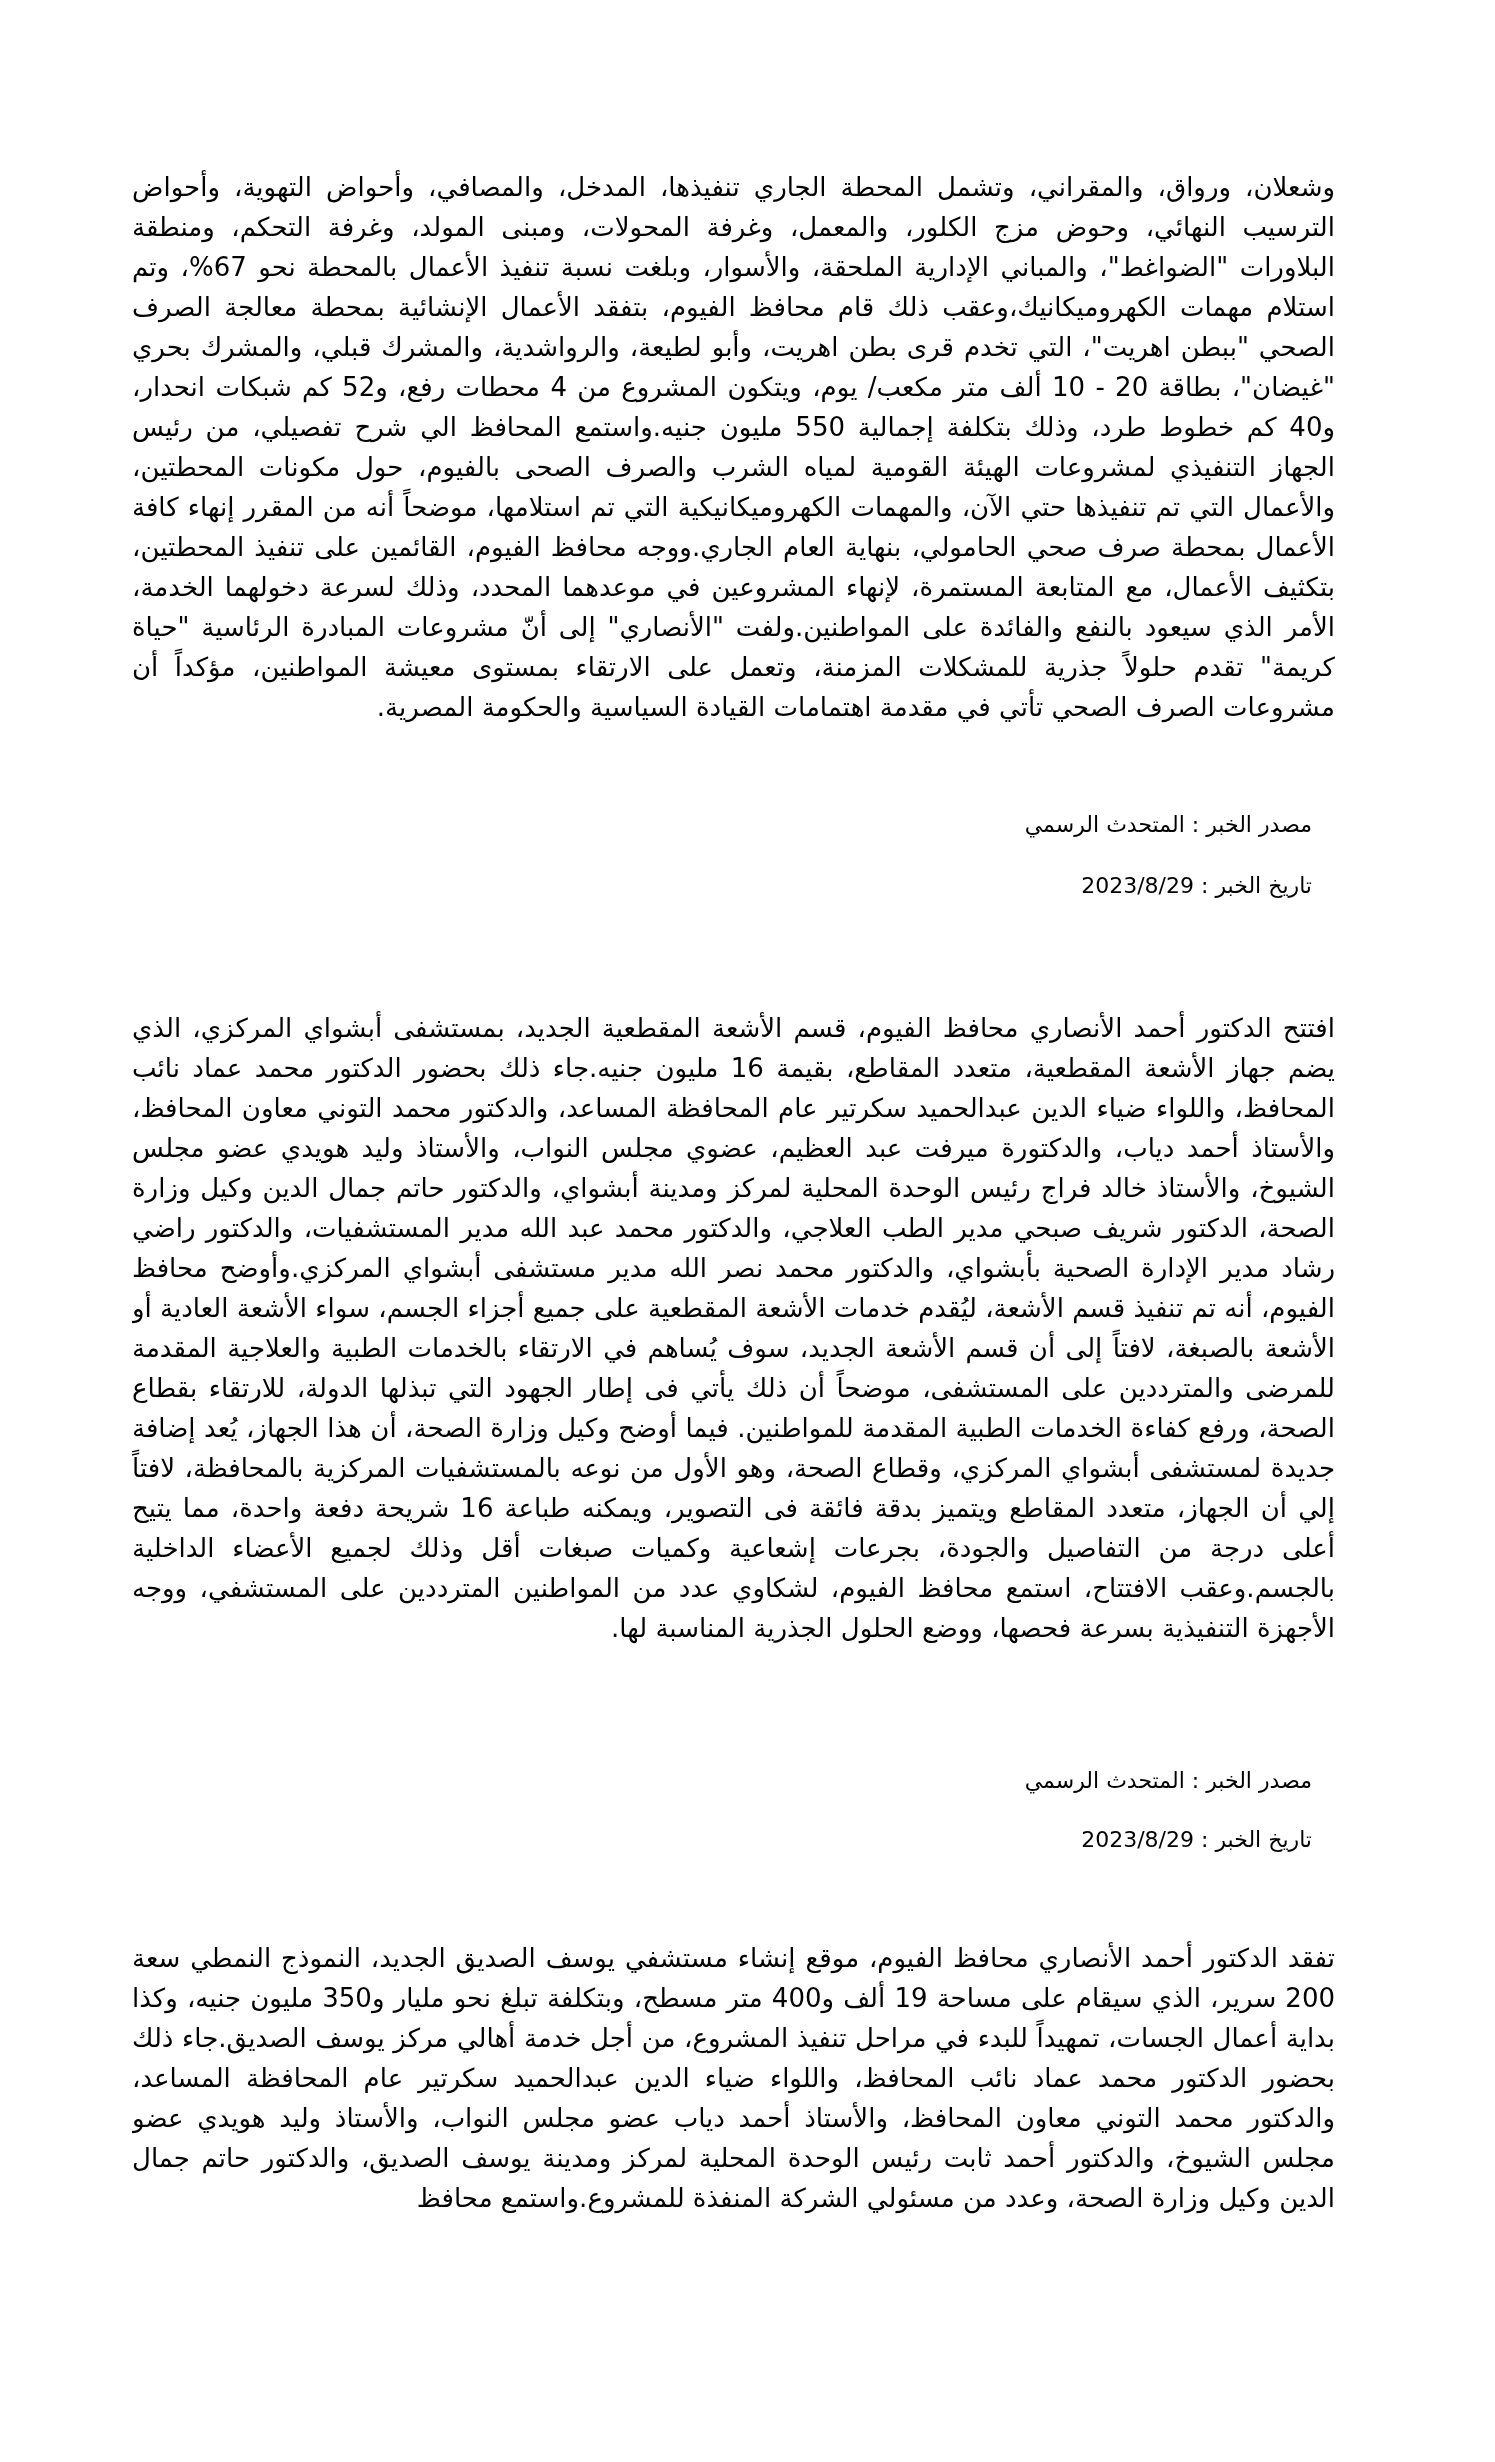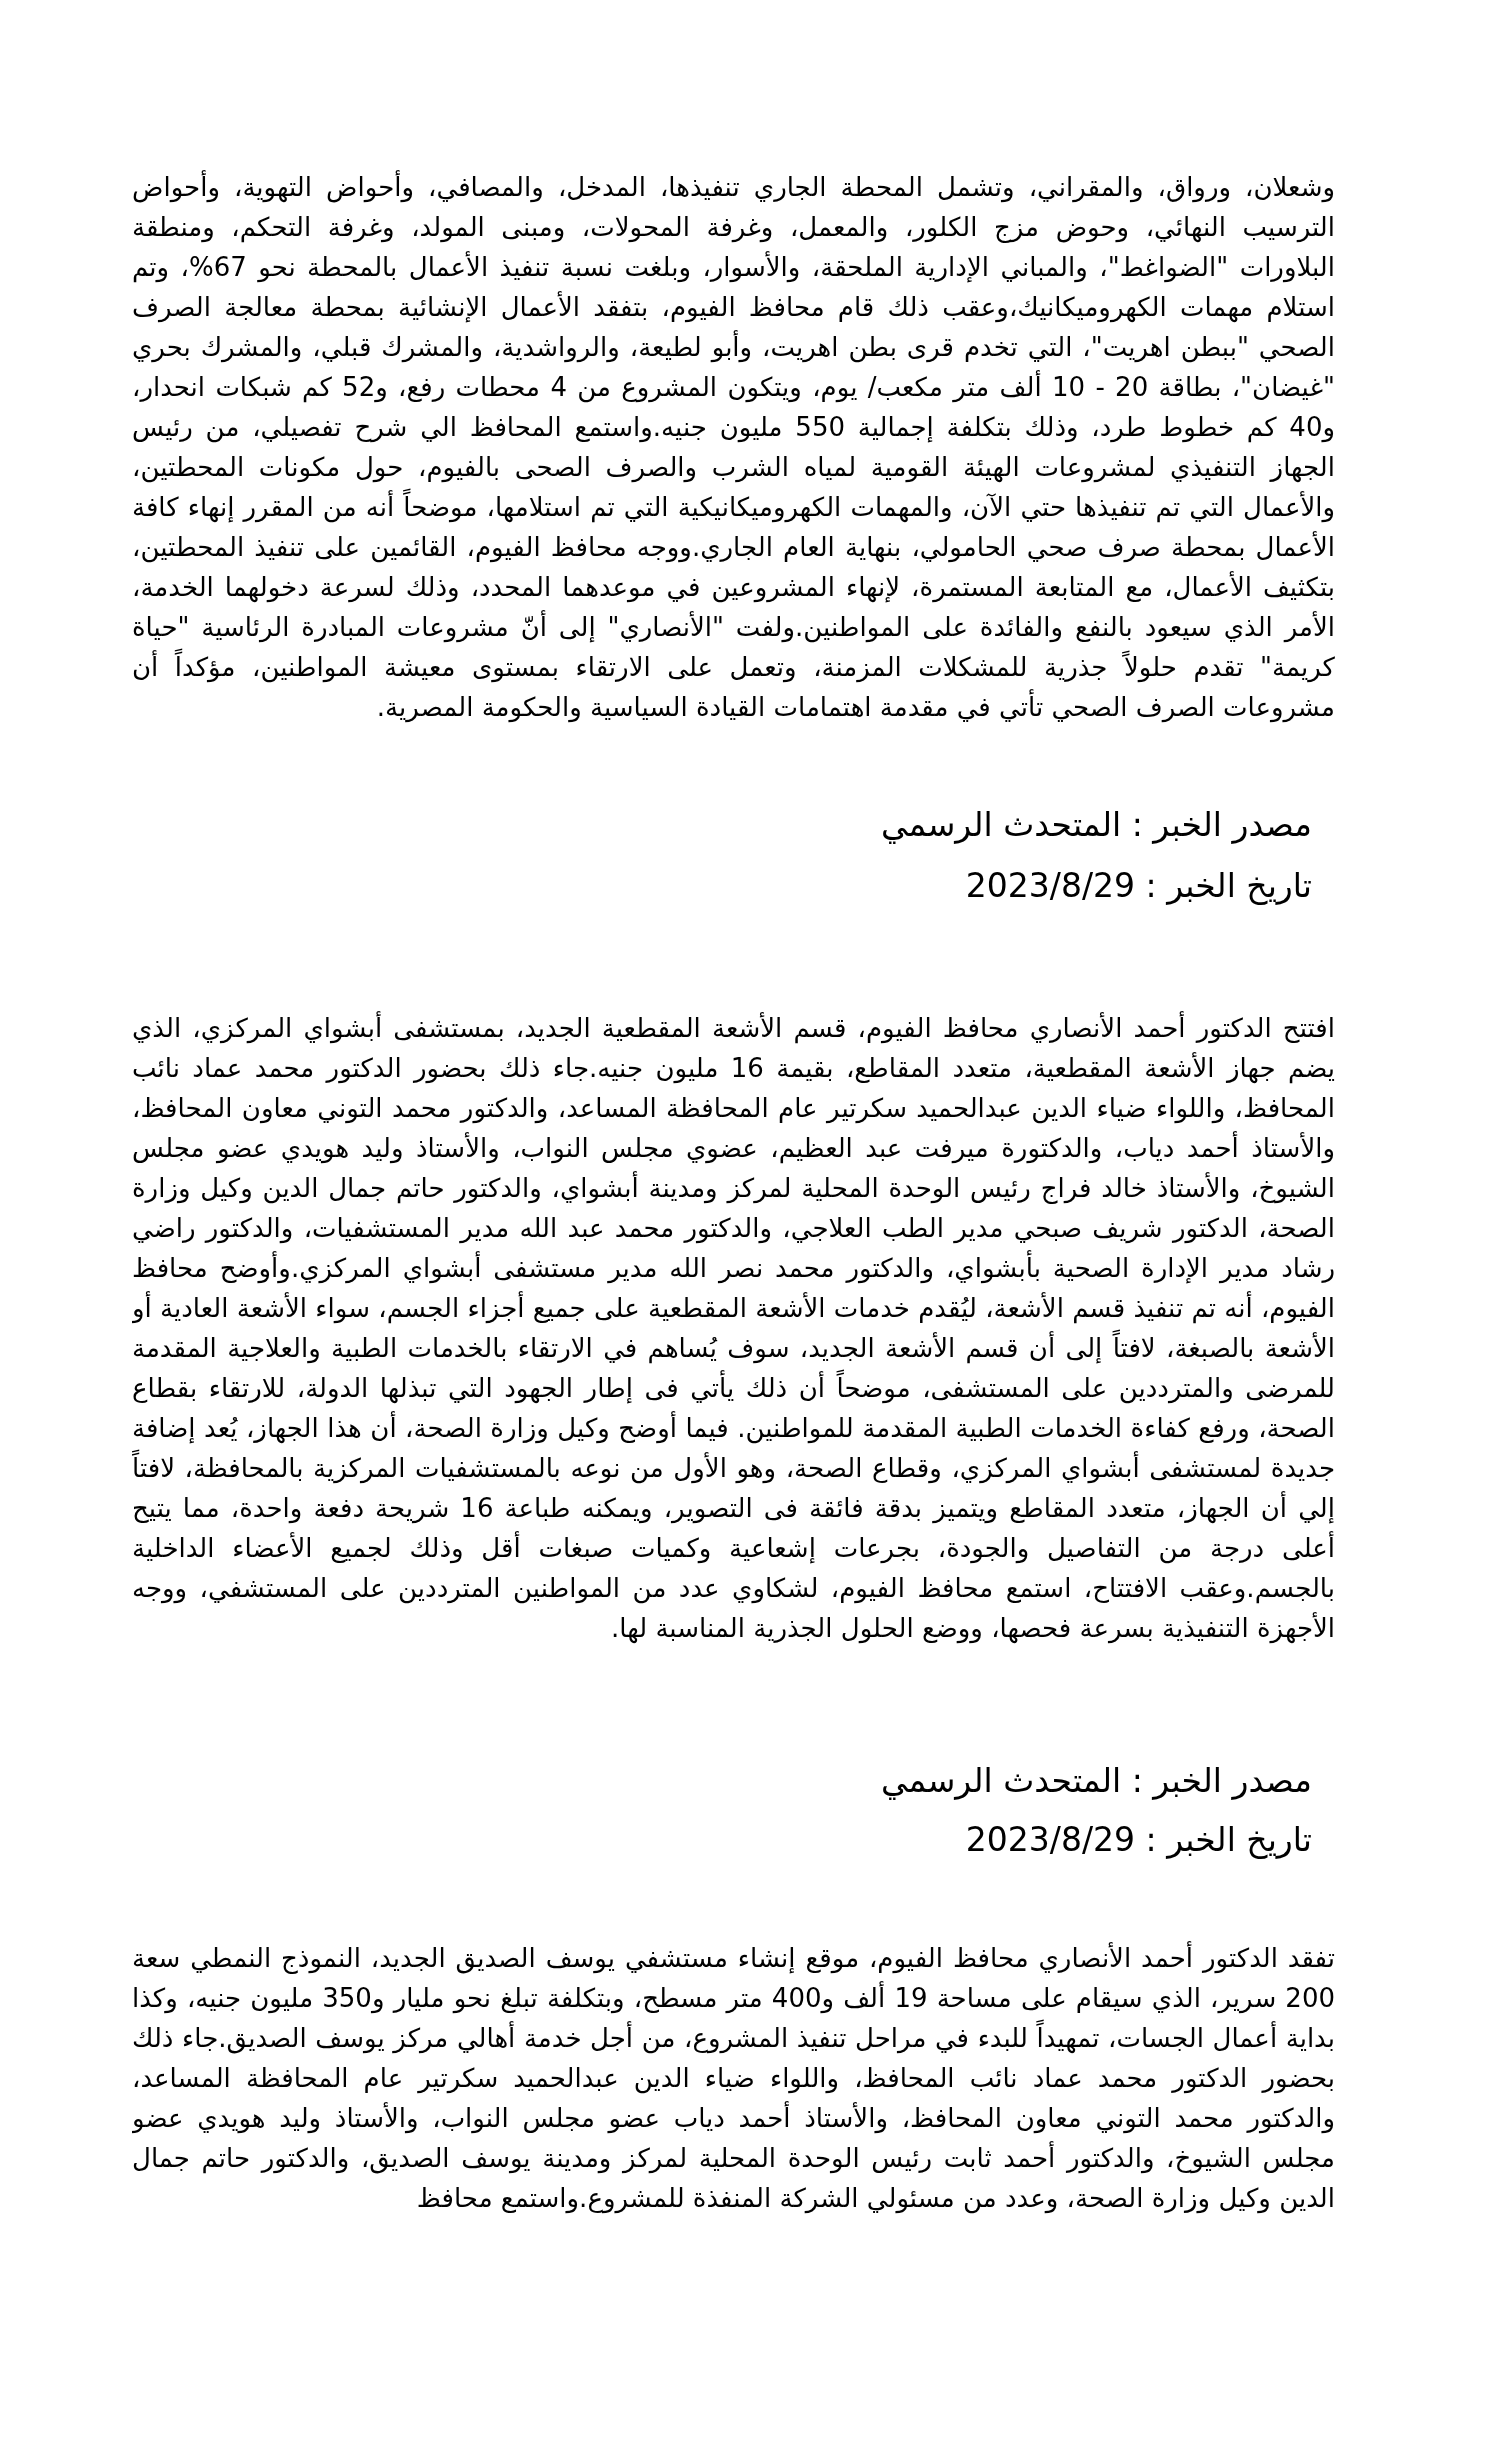--- a/index.html
+++ b/index.html
@@ -23,21 +23,21 @@
     color:#000000;
     overflow:hidden;
   }
   #p1{top:167px;  max-height:638px;}
   #p2{top:1008px; max-height:749px;}
   #p3{top:1938px; max-height:450px;}
   .meta-line{
     position:absolute;
     right:183px;
     text-align:right;
-    font-size:33px;
+    font-size:22px;
     line-height:40px;
     color:#000000;
     white-space:nowrap;
   }
   #src1{top:805px;}
   #date1{top:866px;}
   #src2{top:1761px;}
   #date2{top:1820px;}
   .article-title{
     position:absolute;

